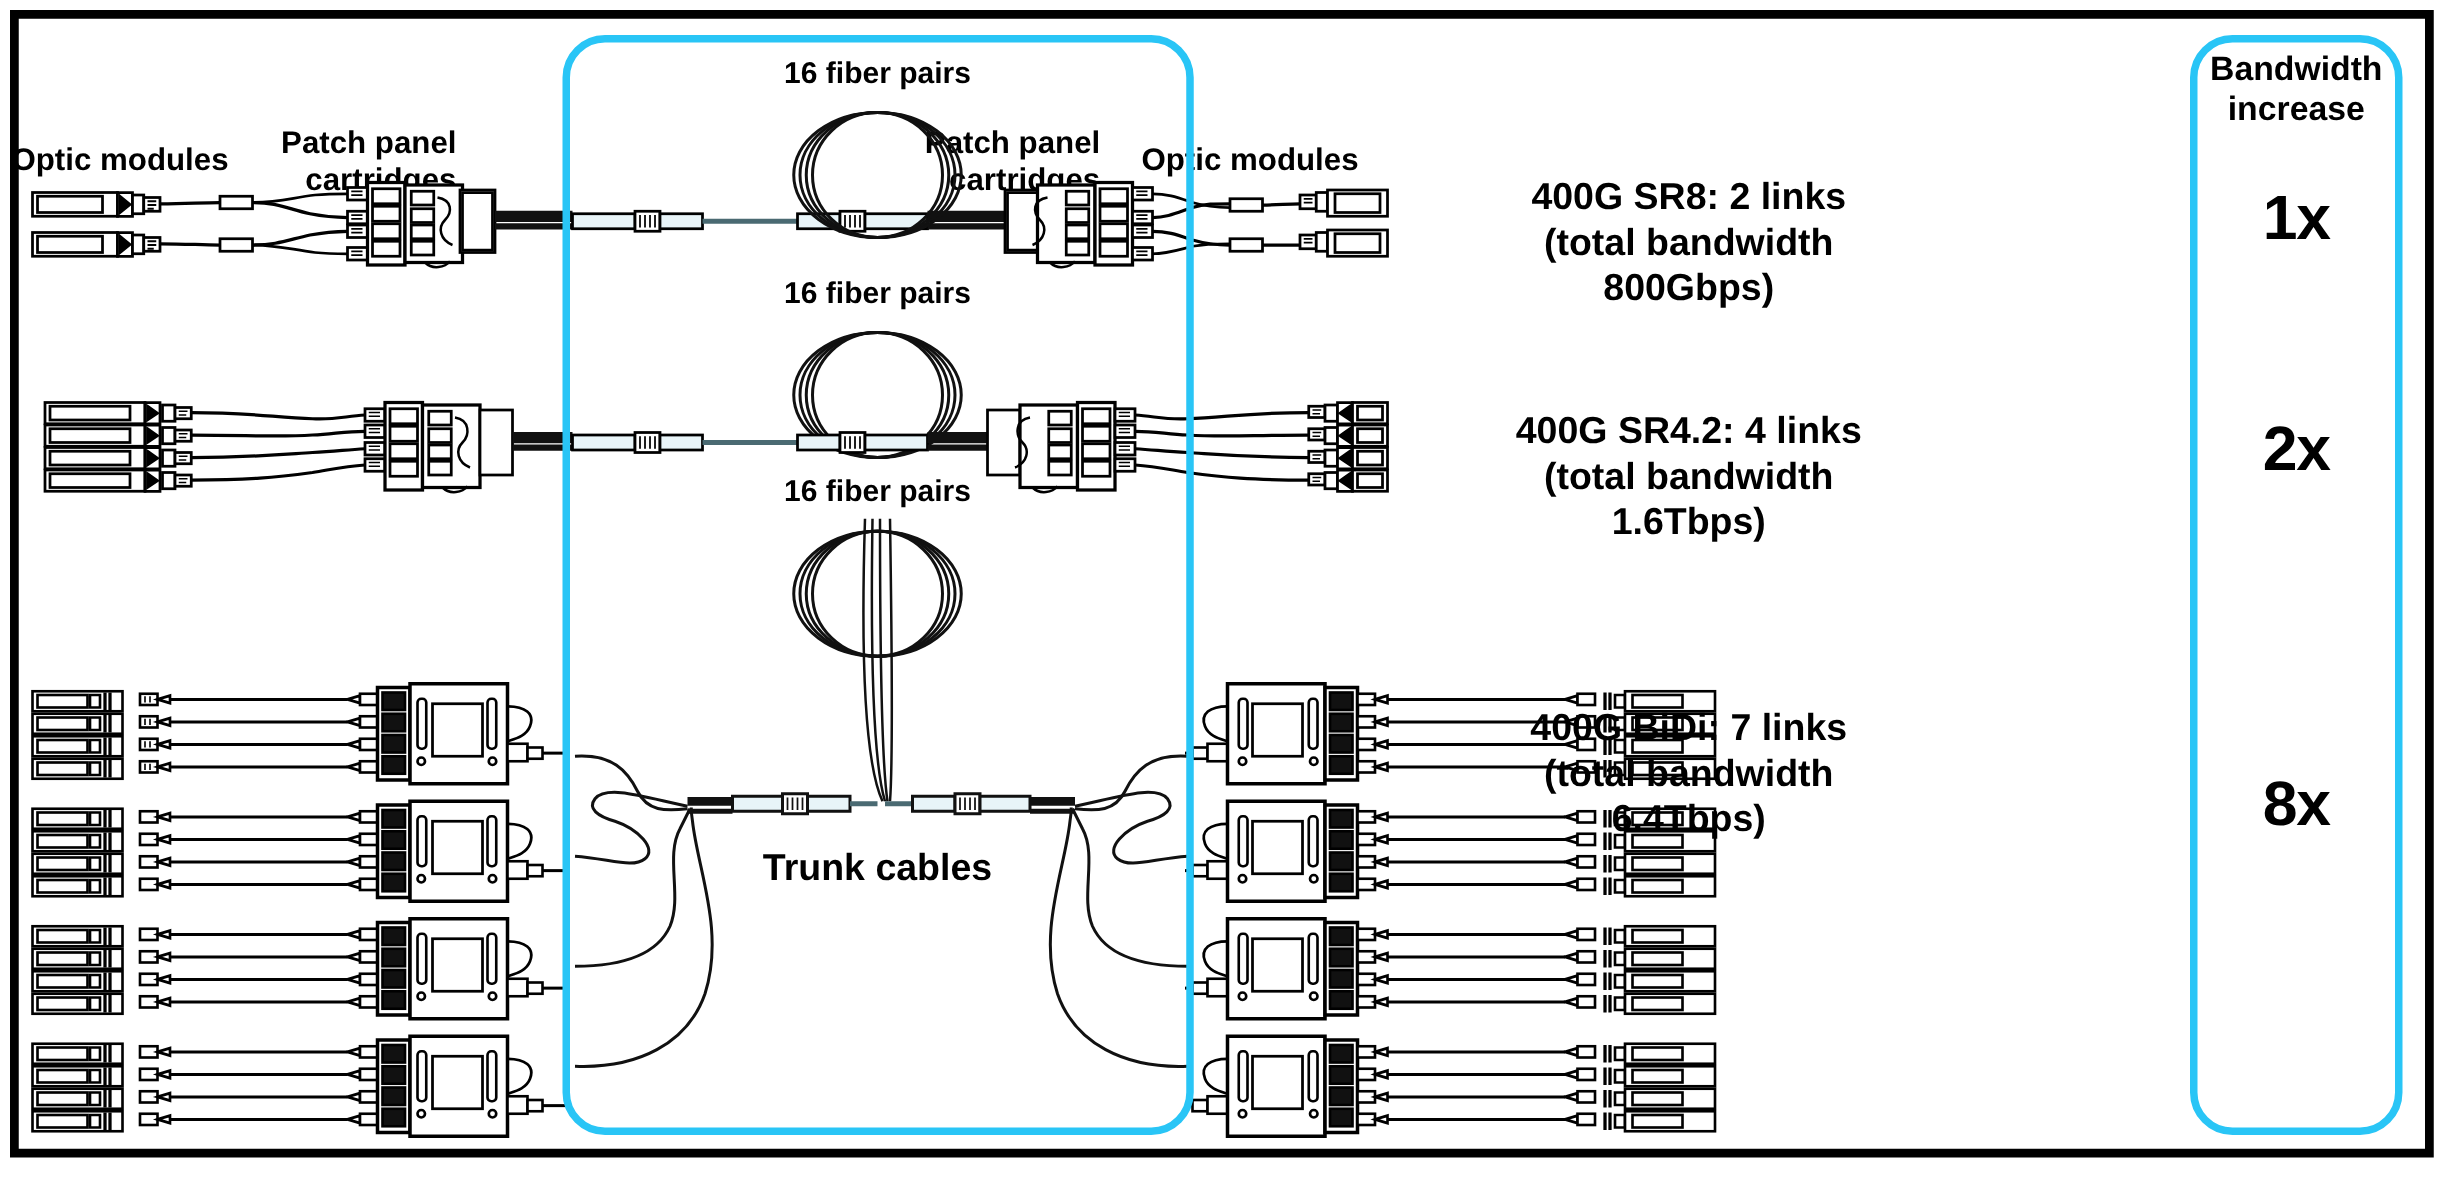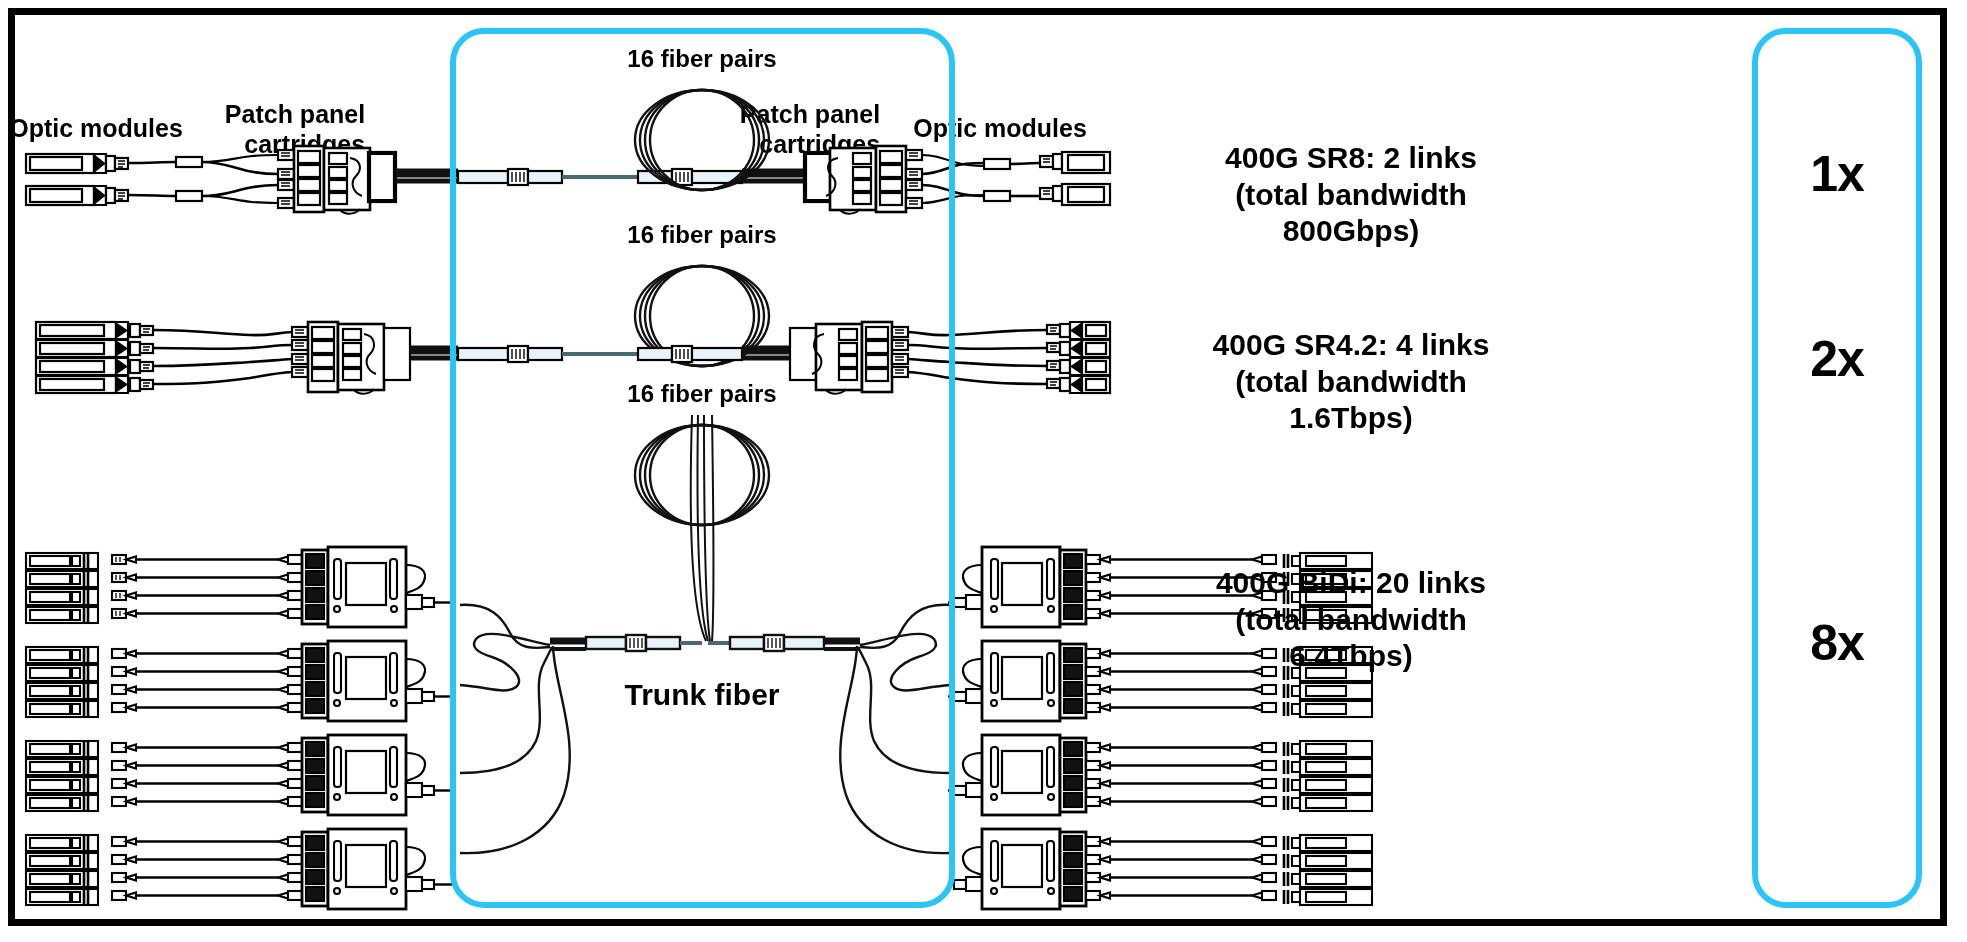--- a/index.html
+++ b/index.html
@@ -797,24 +797,26 @@
             <rect x="366" y="29" width="40" height="10" fill="#fff"></rect>
           <rect x="360" y="44" width="72" height="16" fill="#fff"></rect>
             <rect x="366" y="47" width="40" height="10" fill="#fff"></rect>
           <rect x="360" y="62" width="72" height="16" fill="#fff"></rect>
             <rect x="366" y="65" width="40" height="10" fill="#fff"></rect>
         </g>
       </g>
     </g>
   </svg>
 
-  <div class="desc" style="top:565px;">400G BiDi: 20 links
+  <div class="desc" style="top:565px;">400G BiDi: 7 links
 (total bandwidth
 6.4Tbps)</div>
 
   <div class="trunk-box"></div>
-  <div class="tc-lbl">Trunk fiber</div>
+  <div class="tc-lbl">Trunk cables</div>
 
   <div class="bw-box"></div>
+  <div class="bw-title">Bandwidth
+increase</div>
   <div class="bw-mult" style="top:145px;">1x</div>
   <div class="bw-mult" style="top:330px;">2x</div>
   <div class="bw-mult" style="top:570px;margin-top:44px;">8x</div>
 </div>
 
 </body></html>

